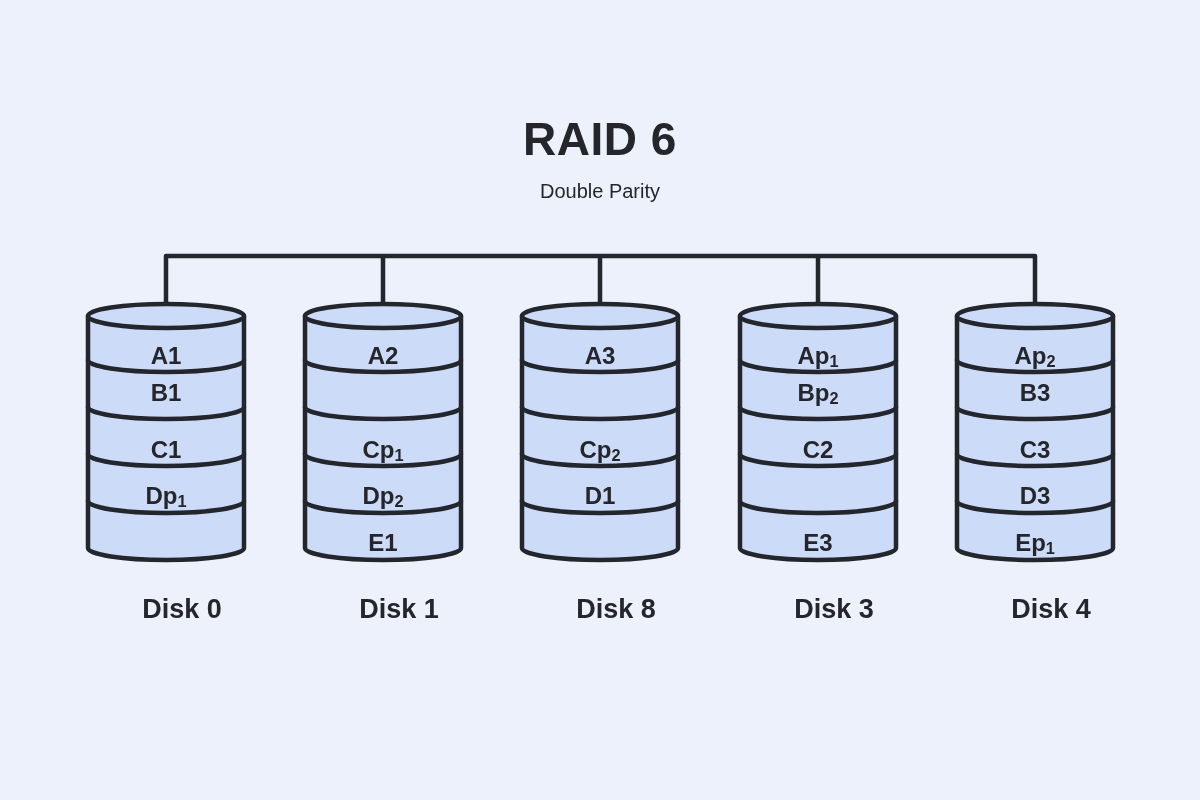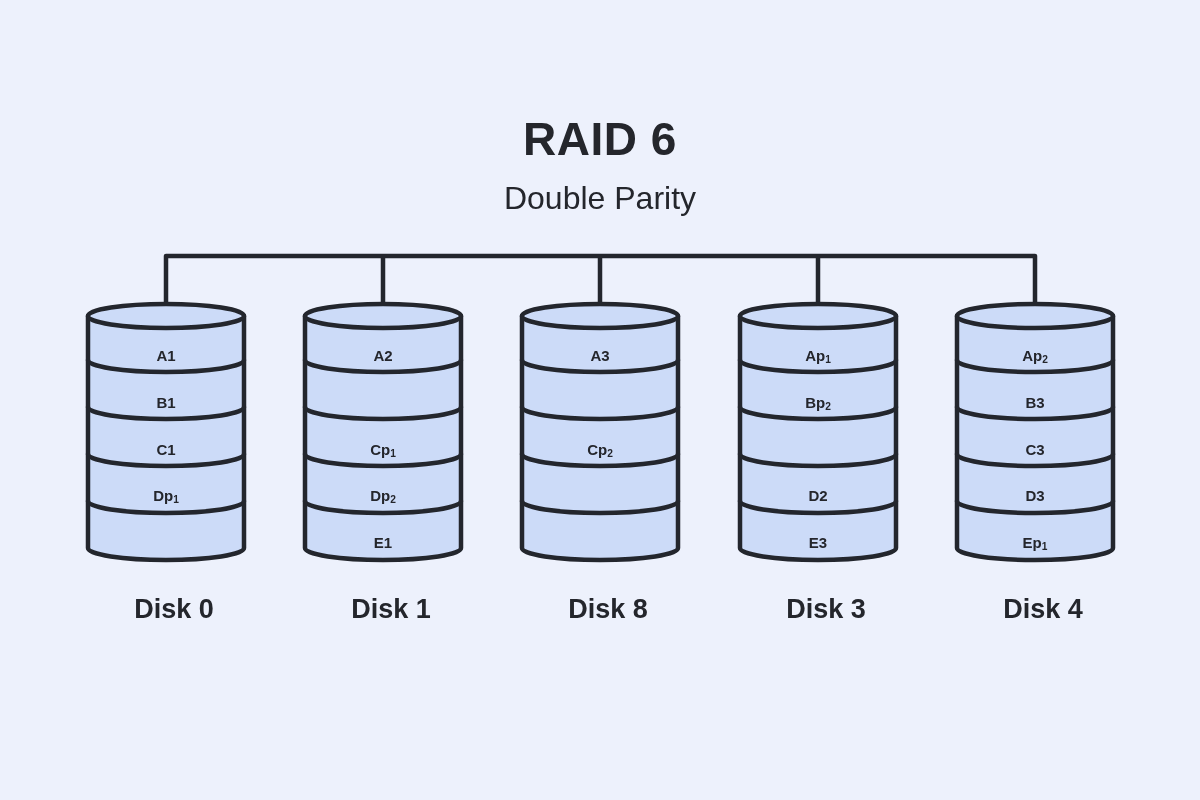--- a/index.html
+++ b/index.html
@@ -16,46 +16,46 @@
     color:var(--text);
   }
   .canvas{position:relative;width:1200px;height:800px;overflow:hidden;}
 
   .title{
     position:absolute;top:112px;left:0;width:100%;
     text-align:center;font-size:46px;font-weight:700;letter-spacing:.5px;
   }
   .subtitle{
     position:absolute;top:180px;left:0;width:100%;
-    text-align:center;font-size:32px;font-weight:400;
+    text-align:center;font-size:20px;font-weight:400;
   }
 
   svg.bus{position:absolute;left:0;top:0;}
   svg.bus path{
     stroke:var(--outline);stroke-width:4.5;fill:none;
     stroke-linecap:round;stroke-linejoin:round;
   }
 
   .disk{position:absolute;top:300px;width:216px;height:336px;}
   .disk svg.cyl{position:absolute;left:0;top:0;}
   .cyl .shape-fill{fill:var(--cylinder-fill);stroke:none;}
   .cyl .ln{stroke:var(--outline);stroke-width:4.5;fill:none;stroke-linecap:round;}
   .cyl .top{fill:var(--cylinder-fill);stroke:var(--outline);stroke-width:4.5;}
 
   .block{
     position:absolute;left:0;width:100%;height:26px;line-height:26px;
-    text-align:center;font-size:15px;font-weight:600;color:var(--text);
+    text-align:center;font-size:24px;font-weight:600;color:var(--text);
   }
-  .b0{top:43px}.b1{top:90px}.b2{top:137px}.b3{top:183px}.b4{top:230px}
+  .b0{top:43px}.b1{top:80px}.b2{top:137px}.b3{top:183px}.b4{top:230px}
   .block sub{
     font-size:0.68em;font-weight:600;line-height:1;vertical-align:-0.18em;
   }
 
   .disk-name{
-    position:absolute;top:294px;left:8px;width:100%;
+    position:absolute;top:294px;left:16px;width:100%;
     text-align:center;font-size:27px;font-weight:700;color:var(--text);
   }
 
   .d0{left:58px}.d1{left:275px}.d2{left:492px}.d3{left:710px}.d4{left:927px}
 </style>
 </head>
 <body>
 
 <div class="canvas">
 
@@ -105,36 +105,37 @@
       <path class="shape-fill" d="M30,16 A78,12 0 0 1 186,16 L186,248 A78,12 0 0 1 30,248 Z"></path>
       <path class="ln" d="M30,60 A78,12 0 0 0 186,60"></path>
       <path class="ln" d="M30,107 A78,12 0 0 0 186,107"></path>
       <path class="ln" d="M30,154 A78,12 0 0 0 186,154"></path>
       <path class="ln" d="M30,201 A78,12 0 0 0 186,201"></path>
       <path class="ln" d="M30,16 L30,248 A78,12 0 0 0 186,248 L186,16"></path>
       <ellipse class="top" cx="108" cy="16" rx="78" ry="12"></ellipse>
     </svg>
     <div class="block b0"><span>A3</span><sub></sub></div>
     <div class="block b2"><span>Cp</span><sub>2</sub></div>
+    <div class="block b3"><span>D1</span><sub></sub></div>
     <div class="disk-name">Disk 8</div>
   </div>
 
   <div class="disk d3">
     <svg class="cyl" width="216" height="266" viewBox="0 0 216 266" aria-hidden="true">
       <path class="shape-fill" d="M30,16 A78,12 0 0 1 186,16 L186,248 A78,12 0 0 1 30,248 Z"></path>
       <path class="ln" d="M30,60 A78,12 0 0 0 186,60"></path>
       <path class="ln" d="M30,107 A78,12 0 0 0 186,107"></path>
       <path class="ln" d="M30,154 A78,12 0 0 0 186,154"></path>
       <path class="ln" d="M30,201 A78,12 0 0 0 186,201"></path>
       <path class="ln" d="M30,16 L30,248 A78,12 0 0 0 186,248 L186,16"></path>
       <ellipse class="top" cx="108" cy="16" rx="78" ry="12"></ellipse>
     </svg>
     <div class="block b0"><span>Ap</span><sub>1</sub></div>
     <div class="block b1"><span>Bp</span><sub>2</sub></div>
-    <div class="block b3"><span>D2</span><sub></sub></div>
+    <div class="block b2"><span>C2</span><sub></sub></div>
     <div class="block b4"><span>E3</span><sub></sub></div>
     <div class="disk-name">Disk 3</div>
   </div>
 
   <div class="disk d4">
     <svg class="cyl" width="216" height="266" viewBox="0 0 216 266" aria-hidden="true">
       <path class="shape-fill" d="M30,16 A78,12 0 0 1 186,16 L186,248 A78,12 0 0 1 30,248 Z"></path>
       <path class="ln" d="M30,60 A78,12 0 0 0 186,60"></path>
       <path class="ln" d="M30,107 A78,12 0 0 0 186,107"></path>
       <path class="ln" d="M30,154 A78,12 0 0 0 186,154"></path>

